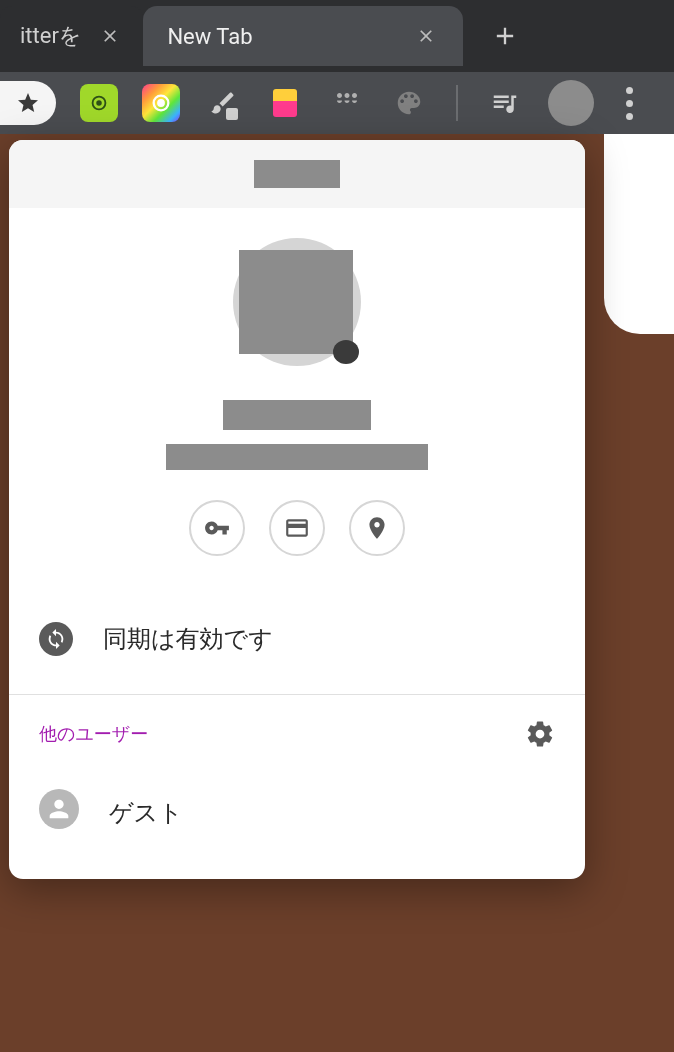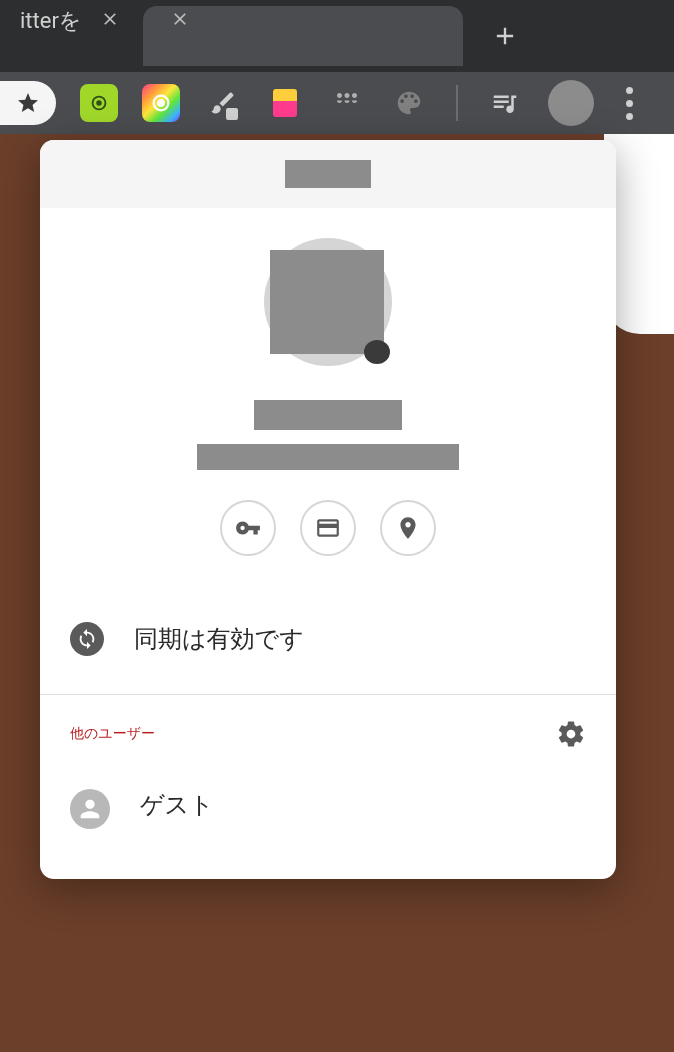--- a/index.html
+++ b/index.html
@@ -1,40 +1,40 @@
 <!DOCTYPE html>
 <html><head>
   <meta charset="utf-8">
   <style>
     * { margin: 0; padding: 0; box-sizing: border-box; font-family: -apple-system, BlinkMacSystemFont, "Segoe UI", Roboto, sans-serif; }
     body { width: 674px; height: 1052px; background: #2d2e30; overflow: hidden; position: relative; }
     
     .tab-strip { display: flex; align-items: center; height: 72px; background: #2d2e30; padding-left: 0; }
-    .tab { display: flex; align-items: flex-start; height: 60px; padding: 0 20px; gap: 16px; font-size: 22px; }
+    .tab { display: flex; align-items: center; height: 60px; padding: 0 20px; gap: 16px; font-size: 22px; }
     .tab-inactive { background: #2d2e30; color: #d0d0d0; border-radius: 12px 12px 0 0; }
     .tab-active { background: #4a4c50; color: #f0f0f0; border-radius: 14px 14px 0 0; padding: 0 24px; min-width: 320px; }
     .tab-close { width: 26px; height: 26px; display: flex; align-items: center; justify-content: center; cursor: pointer; }
     .tab-close svg { width: 20px; height: 20px; fill: #bdbdbd; }
     .new-tab-btn { width: 44px; height: 44px; display: flex; align-items: center; justify-content: center; margin-left: 20px; cursor: pointer; }
     .new-tab-btn svg { width: 28px; height: 28px; fill: #d0d0d0; }
     
     .toolbar { height: 62px; background: #4a4c50; display: flex; align-items: center; padding: 0 12px; gap: 24px; position: relative; }
     .star-pill { width: 56px; height: 44px; background: #f5f5f5; border-radius: 0 30px 30px 0; display: flex; align-items: center; justify-content: center; margin-left: -12px; }
     .ext-icon { width: 38px; height: 38px; display: flex; align-items: center; justify-content: center; cursor: pointer; border-radius: 8px; }
     .ext-green { background: #a0d82a; }
     .ext-rainbow { background: linear-gradient(135deg, #ff3b8d 0%, #ff9b3b 25%, #ffe63b 45%, #5ee63b 65%, #3bb5ff 85%, #8b3bff 100%); border-radius: 8px; }
     .toolbar-divider { width: 2px; height: 36px; background: #6b6d70; margin: 0 4px; }
     .profile-avatar { width: 46px; height: 46px; border-radius: 50%; background: #8c8c8c; cursor: pointer; }
     .kebab { display: flex; flex-direction: column; gap: 6px; padding: 8px; cursor: pointer; }
     .kebab span { width: 7px; height: 7px; border-radius: 50%; background: #d0d0d0; }
     
     .page-bg { position: absolute; top: 134px; left: 0; right: 0; bottom: 0; background: #6b3f2a; }
     .page-curve { position: absolute; top: 134px; right: 0; width: 70px; height: 200px; background: #fff; border-radius: 0 0 0 36px; }
     
-    .popup { position: absolute; top: 140px; left: 40px; width: 576px; background: #fff; border-radius: 14px; box-shadow: 0 10px 40px rgba(0,0,0,0.35); overflow: hidden; }
+    .popup { position: absolute; top: 140px; left: 9px; width: 576px; background: #fff; border-radius: 14px; box-shadow: 0 10px 40px rgba(0,0,0,0.35); overflow: hidden; }
     
     .popup-header { height: 68px; background: #f5f5f5; display: flex; align-items: center; justify-content: center; }
     .redacted { background: #8c8c8c; }
     .r-header { width: 86px; height: 28px; }
     
     .profile-section { padding: 30px 0 28px; display: flex; flex-direction: column; align-items: center; }
     .avatar-wrap { position: relative; width: 128px; height: 128px; }
     .avatar-circle { width: 128px; height: 128px; border-radius: 50%; background: #d5d5d5; }
     .avatar-overlay { position: absolute; top: 12px; left: 6px; width: 114px; height: 104px; background: #8c8c8c; }
     .avatar-badge { position: absolute; bottom: 2px; right: 2px; width: 26px; height: 24px; background: #3a3a3a; border-radius: 50%; }
@@ -49,43 +49,44 @@
     .menu-item { display: flex; align-items: center; padding: 20px 30px; gap: 30px; cursor: pointer; }
     .menu-icon { width: 32px; height: 32px; display: flex; align-items: center; justify-content: center; flex-shrink: 0; }
     .menu-icon.sync-bg { background: #5a5a5a; border-radius: 50%; width: 34px; height: 34px; }
     .menu-icon svg { width: 22px; height: 22px; }
     .menu-label { font-size: 24px; color: #2a2a2a; }
     
     .popup-divider { height: 1px; background: #e0e0e0; margin: 0; }
     
     .other-section { padding: 24px 30px 30px; }
     .other-header { display: flex; align-items: center; justify-content: space-between; margin-bottom: 20px; }
-    .other-title { font-size: 14px; color: #b91c1c; }
+    .other-title { font-size: 18px; color: #a21caf; }
     .settings-btn { width: 30px; height: 30px; cursor: pointer; }
     .settings-btn svg { width: 30px; height: 30px; fill: #5a5a5a; }
-    .user-row { display: flex; align-items: flex-start; gap: 30px; padding: 20px 0; cursor: pointer; }
+    .user-row { display: flex; align-items: flex-end; gap: 30px; padding: 20px 0; cursor: pointer; }
     .guest-avatar { width: 40px; height: 40px; border-radius: 50%; background: #b8b8b8; display: flex; align-items: center; justify-content: center; }
     .guest-avatar svg { width: 28px; height: 28px; fill: #fff; }
     .plus-icon { width: 40px; display: flex; align-items: center; justify-content: center; }
     .plus-icon svg { width: 28px; height: 28px; fill: #3a3a3a; }
     .user-label { font-size: 24px; color: #2a2a2a; }
   </style>
 </head>
 <body>
 
 <div class="tab-strip">
   <div class="tab tab-inactive">
     <span>itterを</span>
     <span class="tab-close">
       <svg viewBox="0 0 24 24">
           <path d="M19 6.41L17.59 5 12 10.59 6.41 5 5 6.41 10.59 12 5 17.59 6.41 19 12 13.41 17.59 19 19 17.59 13.41 12z"></path>
         </svg>
     </span>
   </div>
   <div class="tab tab-active">
+    <span style="flex:1">New Tab</span>
     <span class="tab-close">
       <svg viewBox="0 0 24 24">
           <path d="M19 6.41L17.59 5 12 10.59 6.41 5 5 6.41 10.59 12 5 17.59 6.41 19 12 13.41 17.59 19 19 17.59 13.41 12z"></path>
         </svg>
     </span>
   </div>
   <div class="new-tab-btn">
     <svg viewBox="0 0 24 24">
         <path d="M19 13h-6v6h-2v-6H5v-2h6V5h2v6h6v2z"></path>
       </svg>

